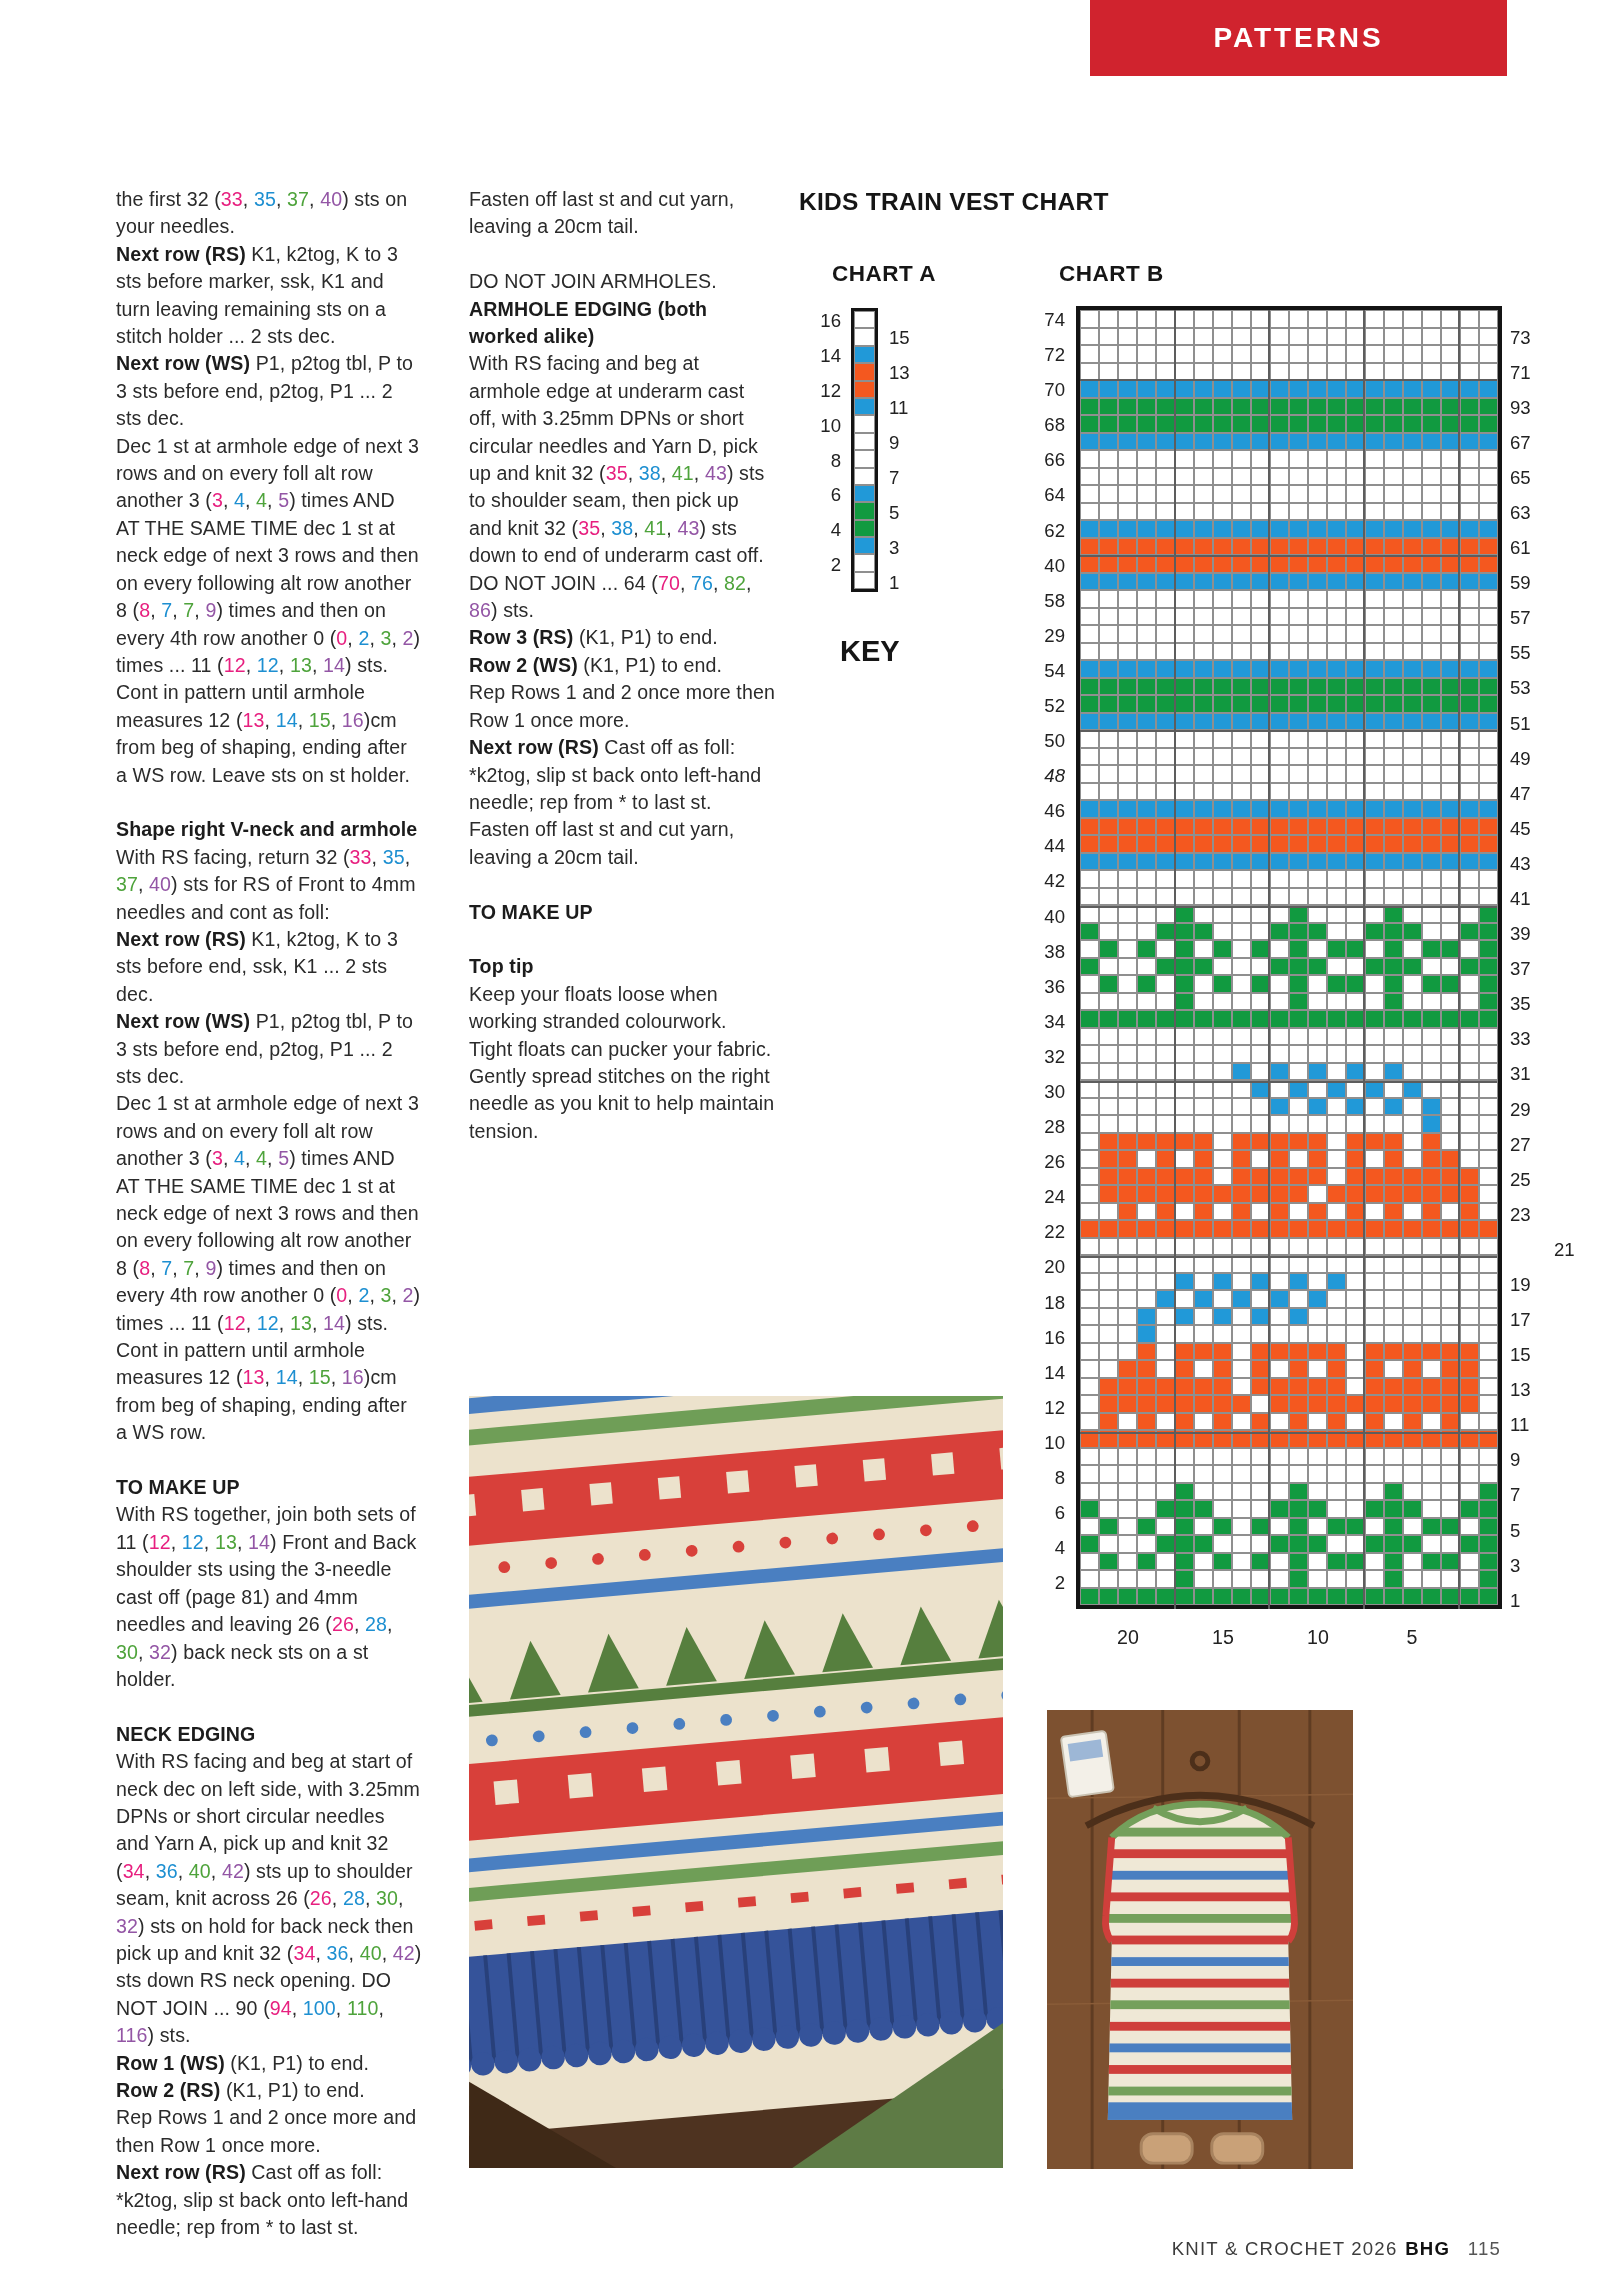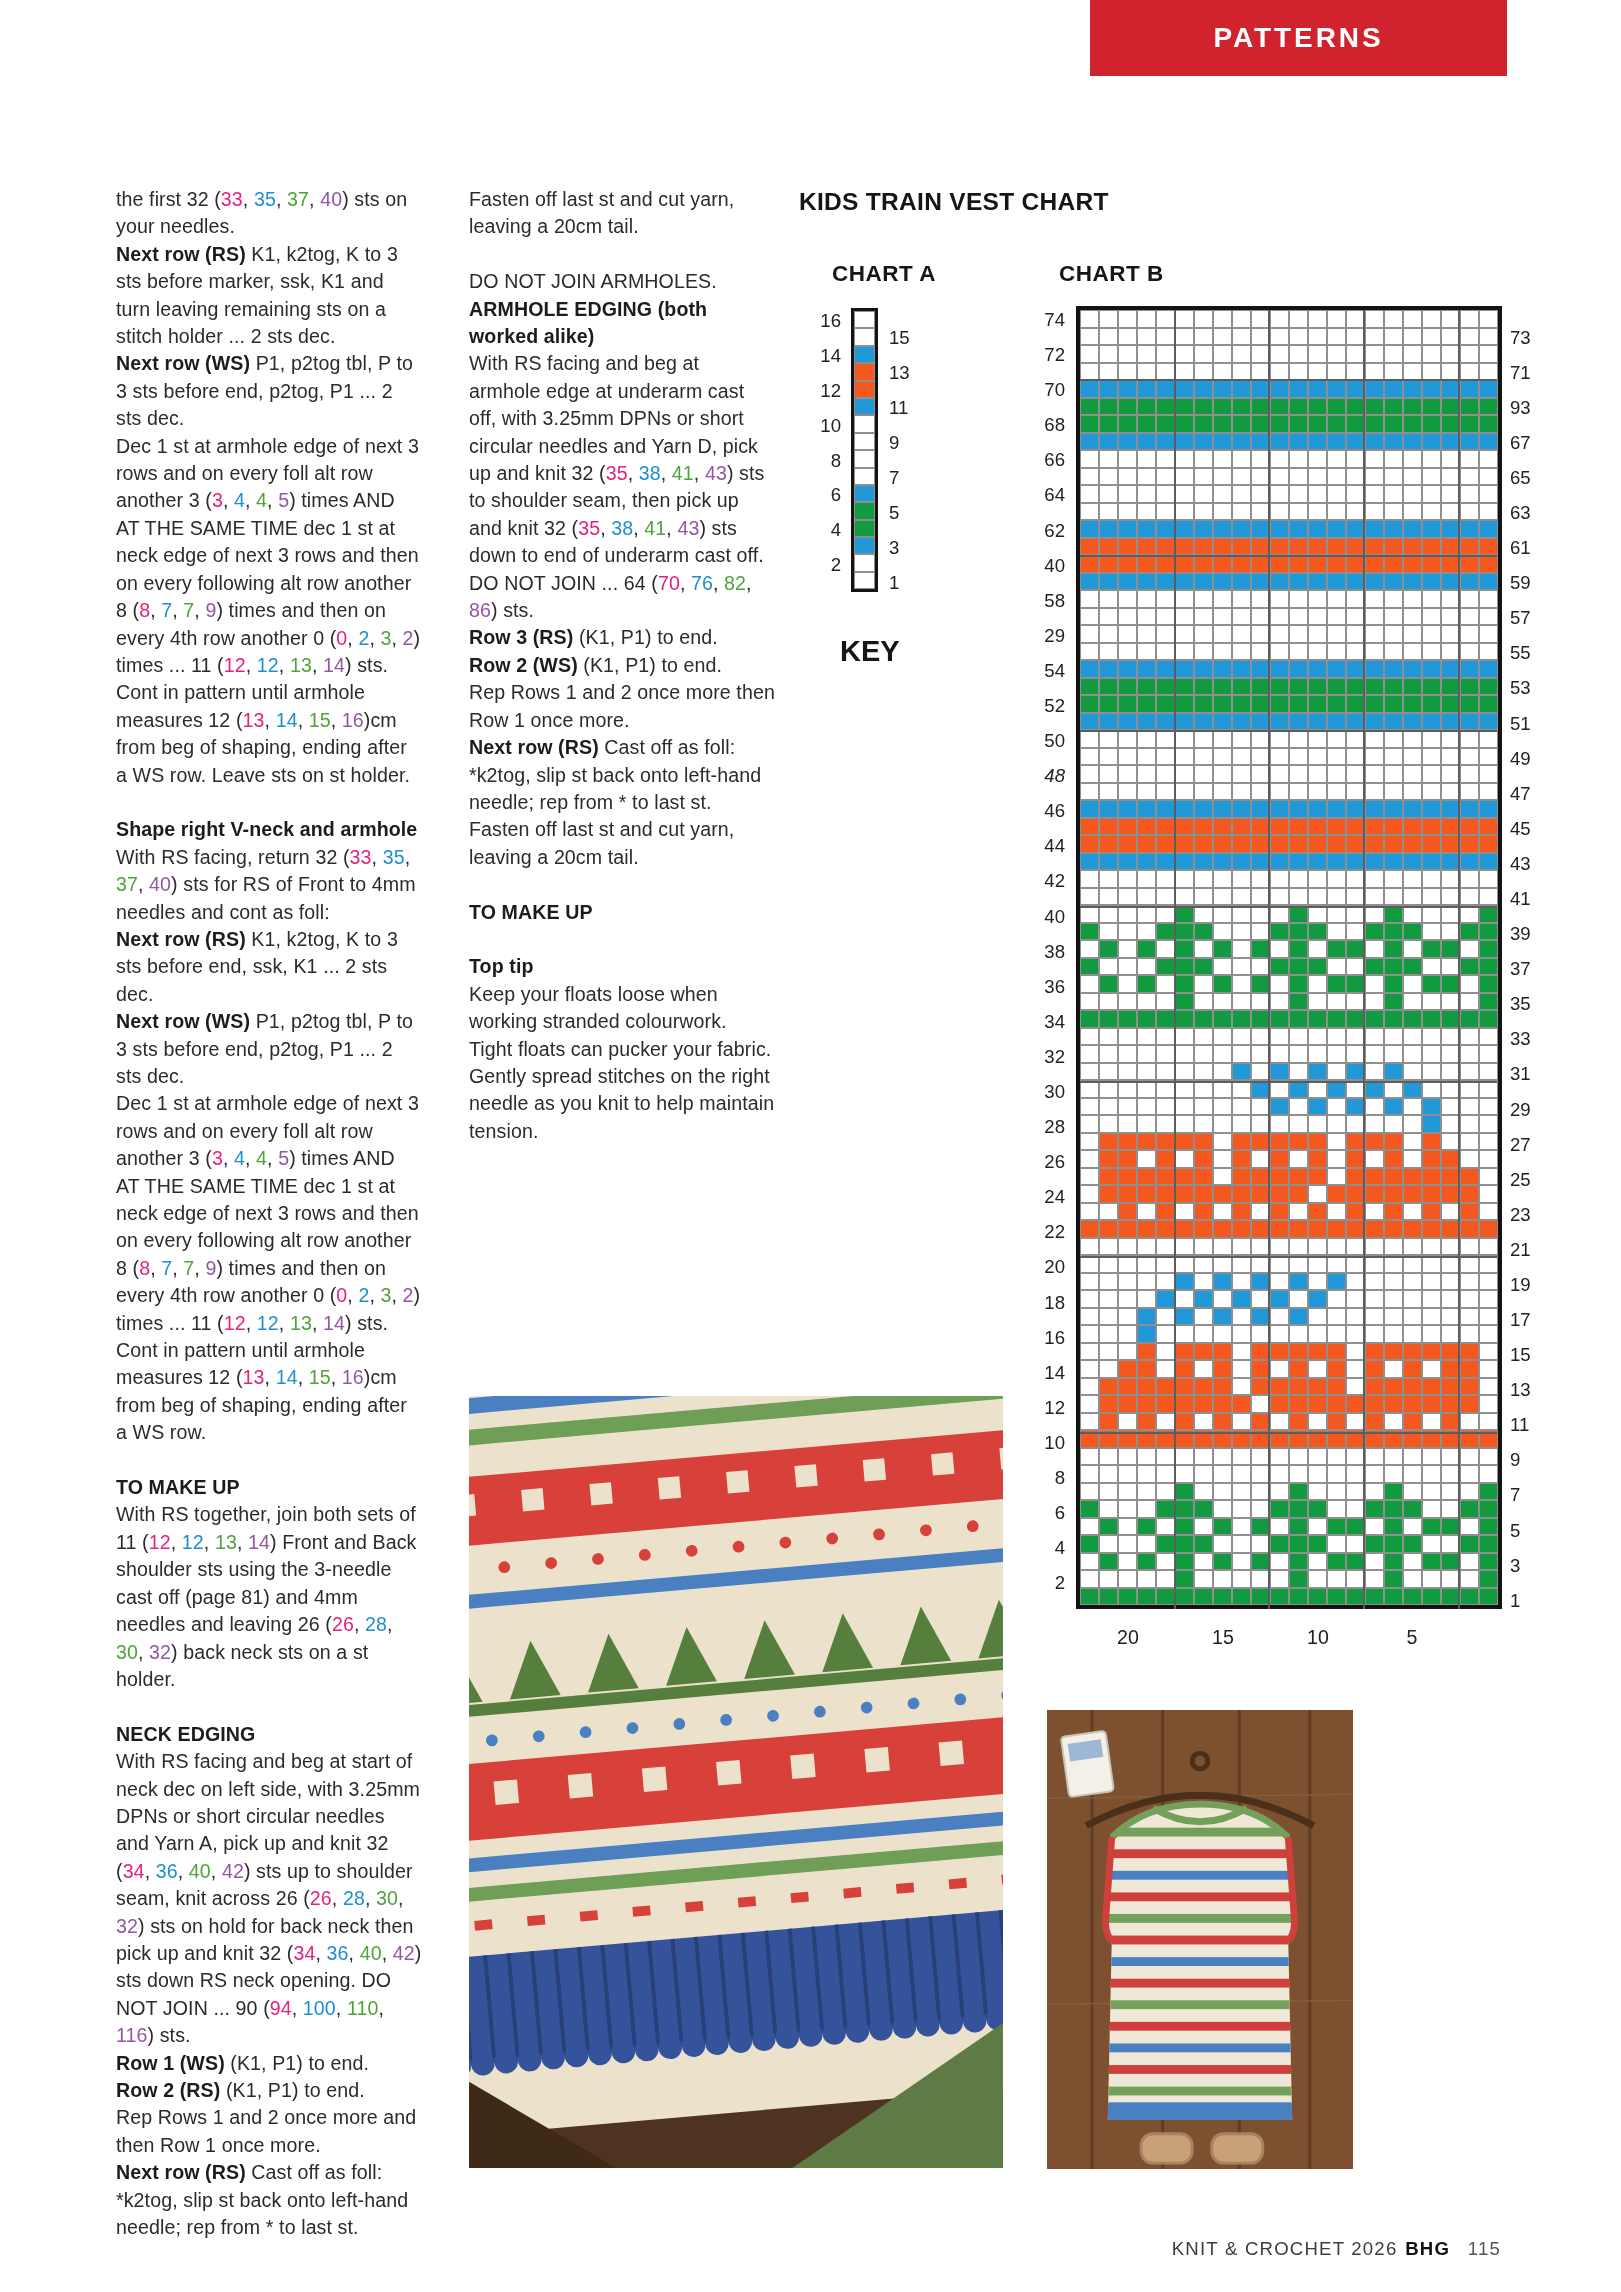--- a/index.html
+++ b/index.html
@@ -1851,21 +1851,21 @@
       <span class="rowlab" style="top: 579px;">41</span>
       <span class="rowlab" style="top: 614px;">39</span>
       <span class="rowlab" style="top: 649px;">37</span>
       <span class="rowlab" style="top: 684px;">35</span>
       <span class="rowlab" style="top: 719px;">33</span>
       <span class="rowlab" style="top: 754px;">31</span>
       <span class="rowlab" style="top: 790px;">29</span>
       <span class="rowlab" style="top: 825px;">27</span>
       <span class="rowlab" style="top: 860px;">25</span>
       <span class="rowlab" style="top: 895px;">23</span>
-      <span class="rowlab" style="top: 930px;">21</span>
+      <span class="rowlab" style="top: 930px; margin-left: 44px;">21</span>
       <span class="rowlab" style="top: 965px;">19</span>
       <span class="rowlab" style="top: 1000px;">17</span>
       <span class="rowlab" style="top: 1035px;">15</span>
       <span class="rowlab" style="top: 1070px;">13</span>
       <span class="rowlab" style="top: 1105px;">11</span>
       <span class="rowlab" style="top: 1140px;">9</span>
       <span class="rowlab" style="top: 1175px;">7</span>
       <span class="rowlab" style="top: 1211px;">5</span>
       <span class="rowlab" style="top: 1246px;">3</span>
       <span class="rowlab" style="top: 1281px;">1</span>

